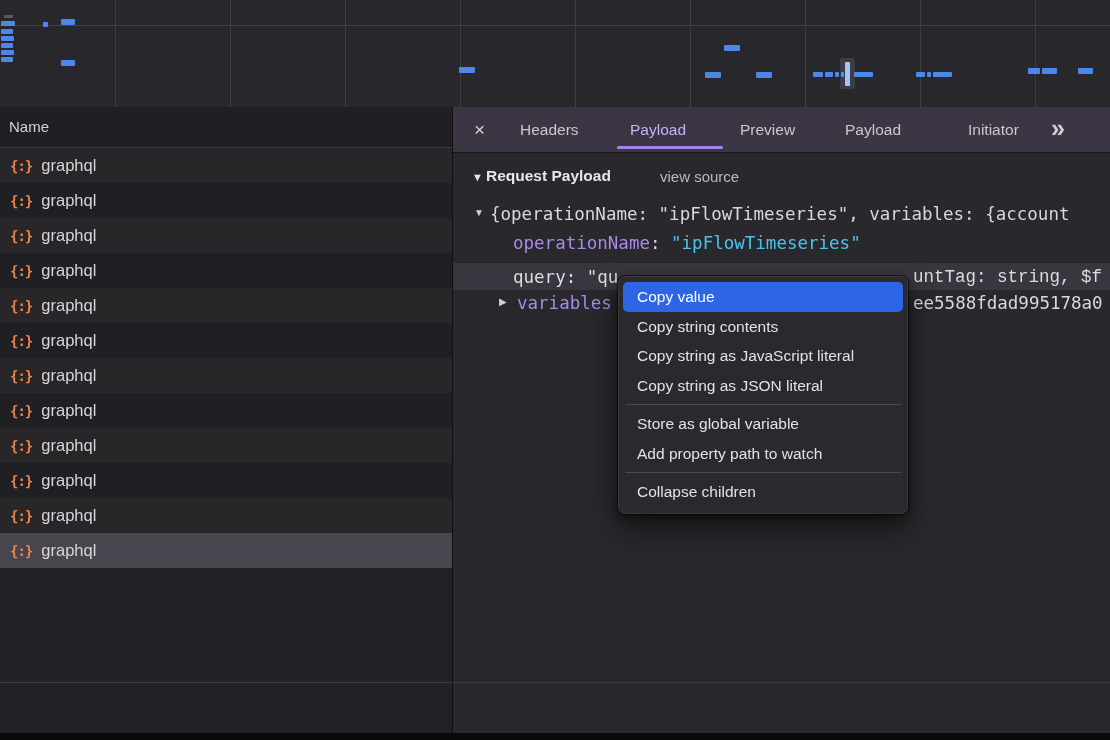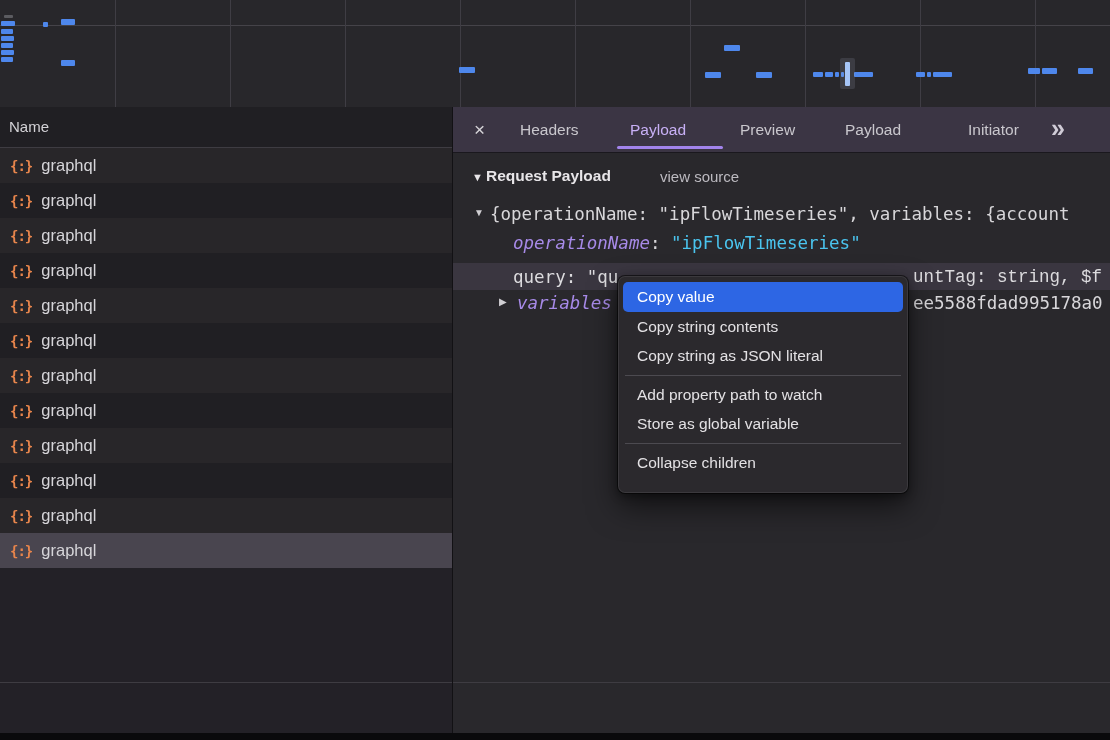--- a/index.html
+++ b/index.html
@@ -42,28 +42,28 @@
   .mono { font-family:"DejaVu Sans Mono", monospace; font-size:17.5px; white-space:pre; }
   .section-head { position:absolute; left:0; top:59px; width:657px; height:24px; }
   .tri { font-size:10px; color:#d0cfd3; }
   .sec-tri { position:absolute; left:19px; top:5px; font-size:11px; color:#e8e6e9; }
   .sec-title { position:absolute; left:33px; top:1px; font-size:15.5px; font-weight:bold; color:#e8e6e9; }
   .view-source { position:absolute; left:207px; top:2px; font-size:15px; color:#bcbac0; cursor:pointer; }
   .tree-line { position:absolute; left:0; width:657px; height:22px; }
   .tree-line .tri { position:absolute; top:4px; }
   .tl-text { position:absolute; top:0; line-height:22px; color:#d8d7da; overflow:hidden; }
   .hl-row { position:absolute; left:0; top:156px; width:657px; height:27px; background:#3a3640; }
-  .key { color:#a78ae8;font-style:italic; }
+  .key { color:#a78ae8; }
   .str { color:#4ac4ee; }
   .plain { color:#d8d7da; }
   .sel-text { color:#dcdbde; }
   .right-frag { position:absolute; left:455px; top:0; line-height:22px; padding-left:5px; }
   
   .ctx-menu { position:absolute; left:618px; top:276px; width:290px; z-index:10;
-    background:#2b292d; border-radius:7px; padding:6px 0 16px 0;
+    background:#2b292d; border-radius:7px; padding:6px 0 7px 0;
     box-shadow: inset 0 0 0 1px rgba(255,255,255,0.08), 0 0 0 1px rgba(0,0,0,0.55), 0 14px 30px rgba(0,0,0,0.55), 0 3px 10px rgba(0,0,0,0.4); }
   .ctx-item { height:29.5px; line-height:29.5px; margin:0 5px; padding-left:14px; border-radius:5px;
     color:#e3e1e4; font-size:15.5px; cursor:pointer; white-space:nowrap; }
   .ctx-item.hl { background:#2d66e4; color:#ffffff; }
   .ctx-sep { height:1px; background:#4c4a50; margin:4px 7px; }
 </style>
 </head>
 <body>
 
 <div class="screen">
@@ -204,21 +204,22 @@
       <span class="right-frag mono plain">ee5588fdad995178a0</span>
     </div>
   </div>
 
   <div class="footer-sep"></div>
   <div class="bottom-bar"></div>
 
   <div class="ctx-menu" id="ctx-menu" style="left: 618px; top: 276px; width: 290px;">
       <div class="ctx-item hl" style="background: rgb(45, 102, 228);">Copy value</div>
       <div class="ctx-item">Copy string contents</div>
+      <div class="ctx-item">Copy string as JavaScript literal</div>
       <div class="ctx-item">Copy string as JSON literal</div>
       <div class="ctx-sep"></div>
+      <div class="ctx-item">Store as global variable</div>
       <div class="ctx-item">Add property path to watch</div>
-      <div class="ctx-item">Store as global variable</div>
       <div class="ctx-sep"></div>
       <div class="ctx-item">Collapse children</div>
     </div>
 
 </div>
 
 </body></html>

